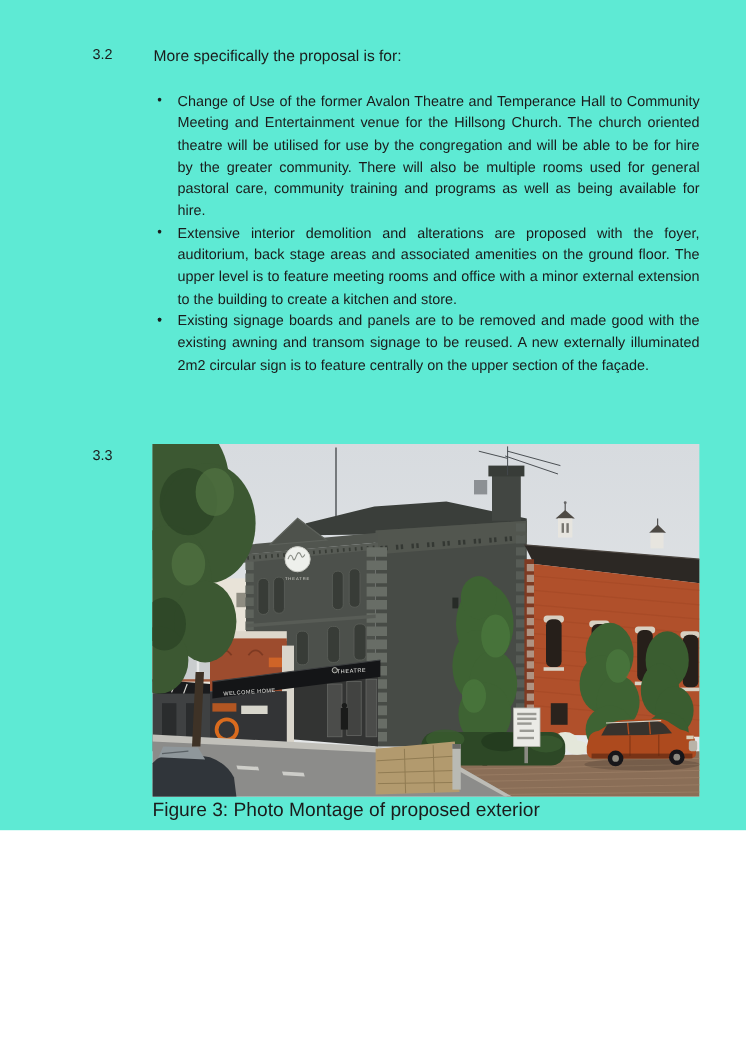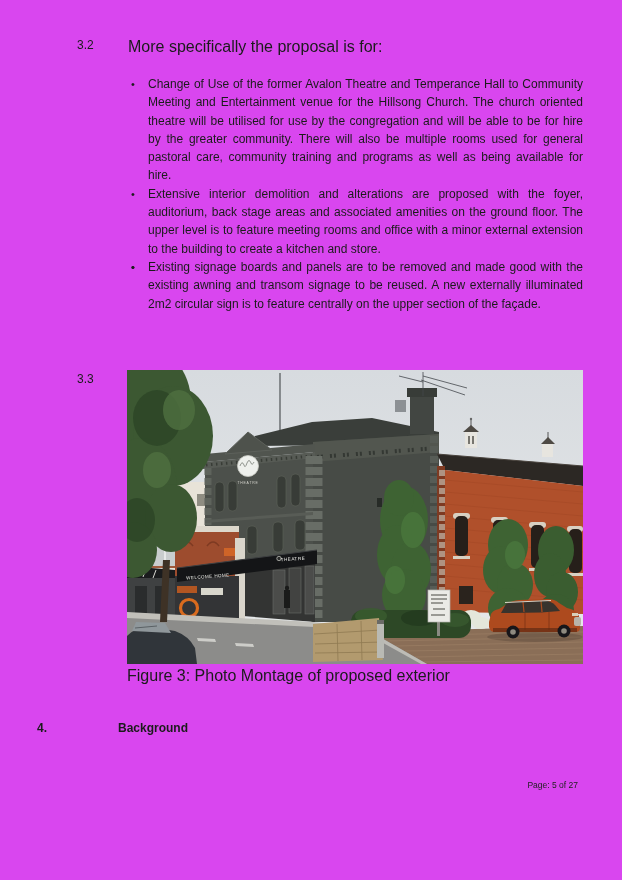--- a/index.html
+++ b/index.html
@@ -1,22 +1,22 @@
 <!DOCTYPE html>
 <html><head>
 <meta charset="utf-8">
 <style>
   * { margin:0; padding:0; box-sizing:border-box; }
   html,body { background:#ffffff; }
   .page {
-    position:relative; width:622px; height:880px; background:#d946ef;
+    position:relative; width:622px; height:692px; background:#5eead4;
     font-family:"Liberation Sans", sans-serif; color:#1b1b1b; overflow:hidden;
   }
   .abs { position:absolute; }
-  .t12 { font-size:16px; line-height:18.3px; }
+  .t12 { font-size:13px; line-height:18.3px; }
   .secnum { font-size:12px; }
   .bullets { list-style:none; width:455px; }
   .bullets li { position:relative; padding-left:20px; text-align:justify;
                 font-size:12px; line-height:18.3px; }
   .bullets .dot { position:absolute; left:3px; top:0; font-size:11px; }
   .caption { font-size:16px; }
   .h4 { font-size:12px; font-weight:bold; }
   .footer { font-size:8.5px; color:#222; }
   .photo { left:127px; top:370px; width:456px; height:294px; }
   .photo svg { display:block; width:100%; height:100%;

